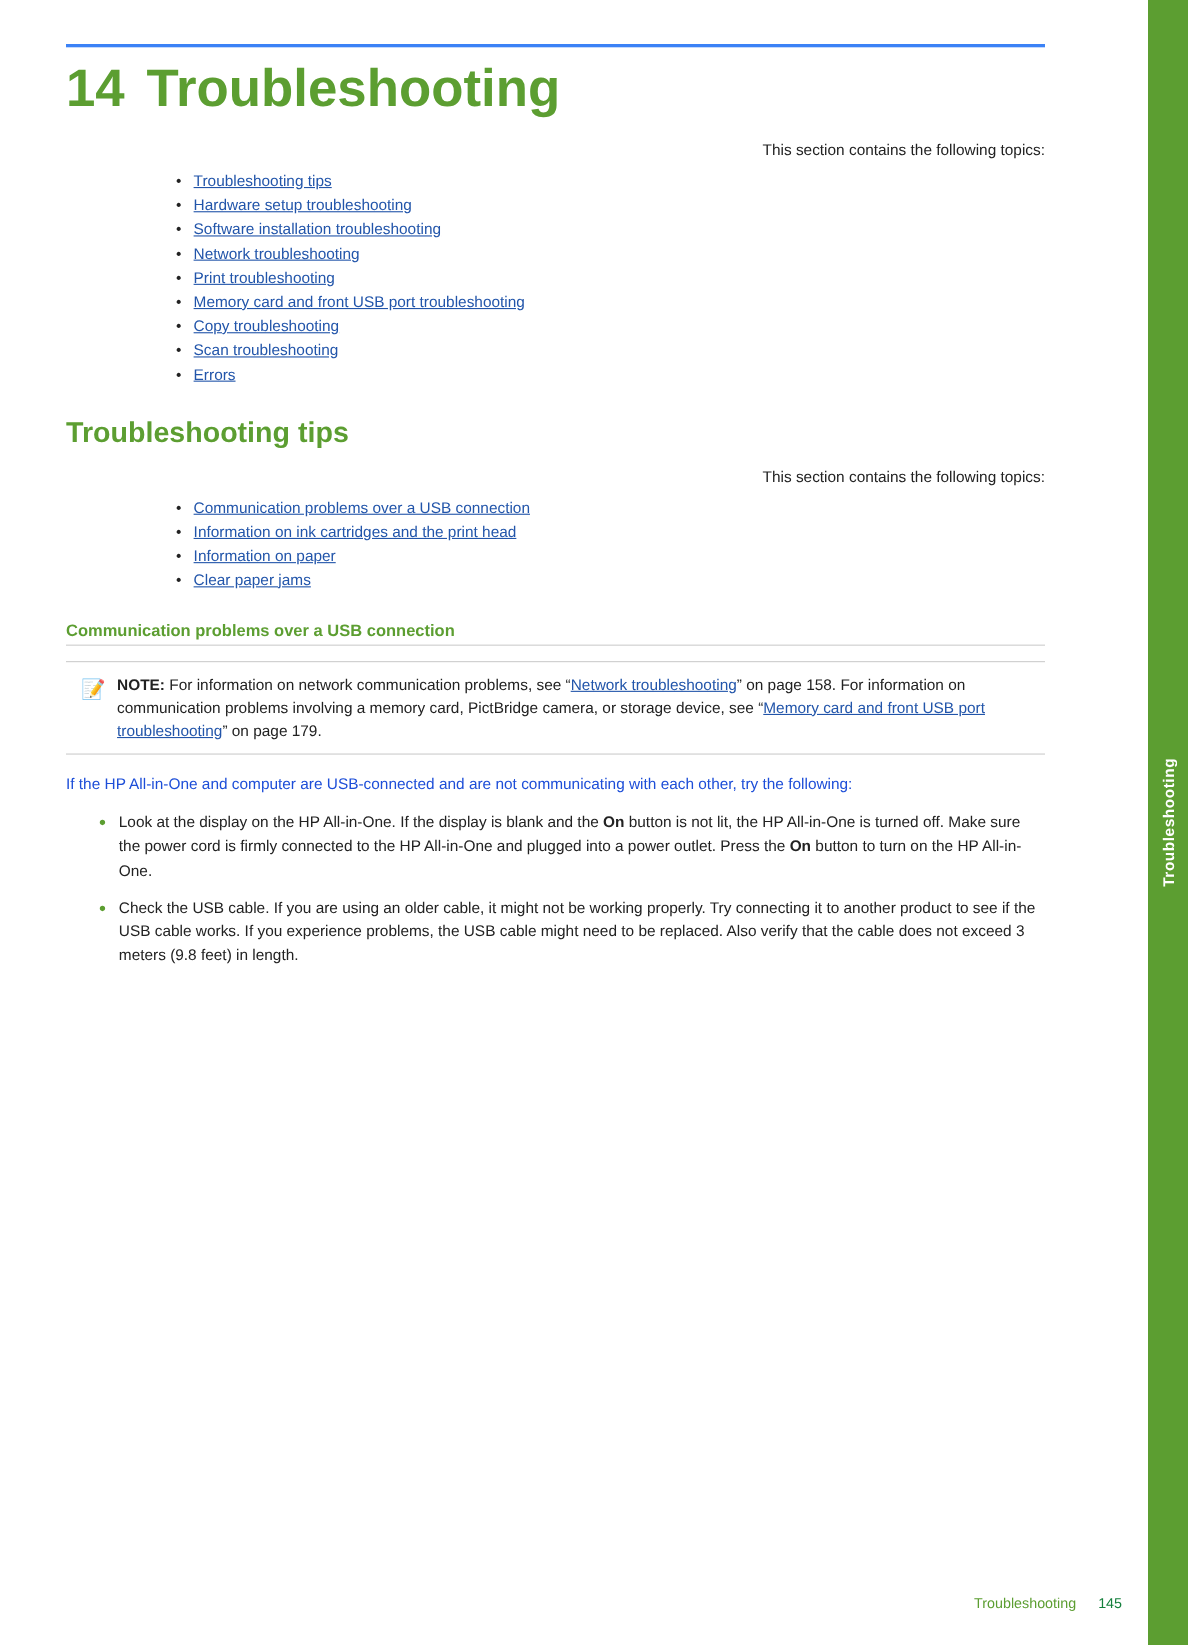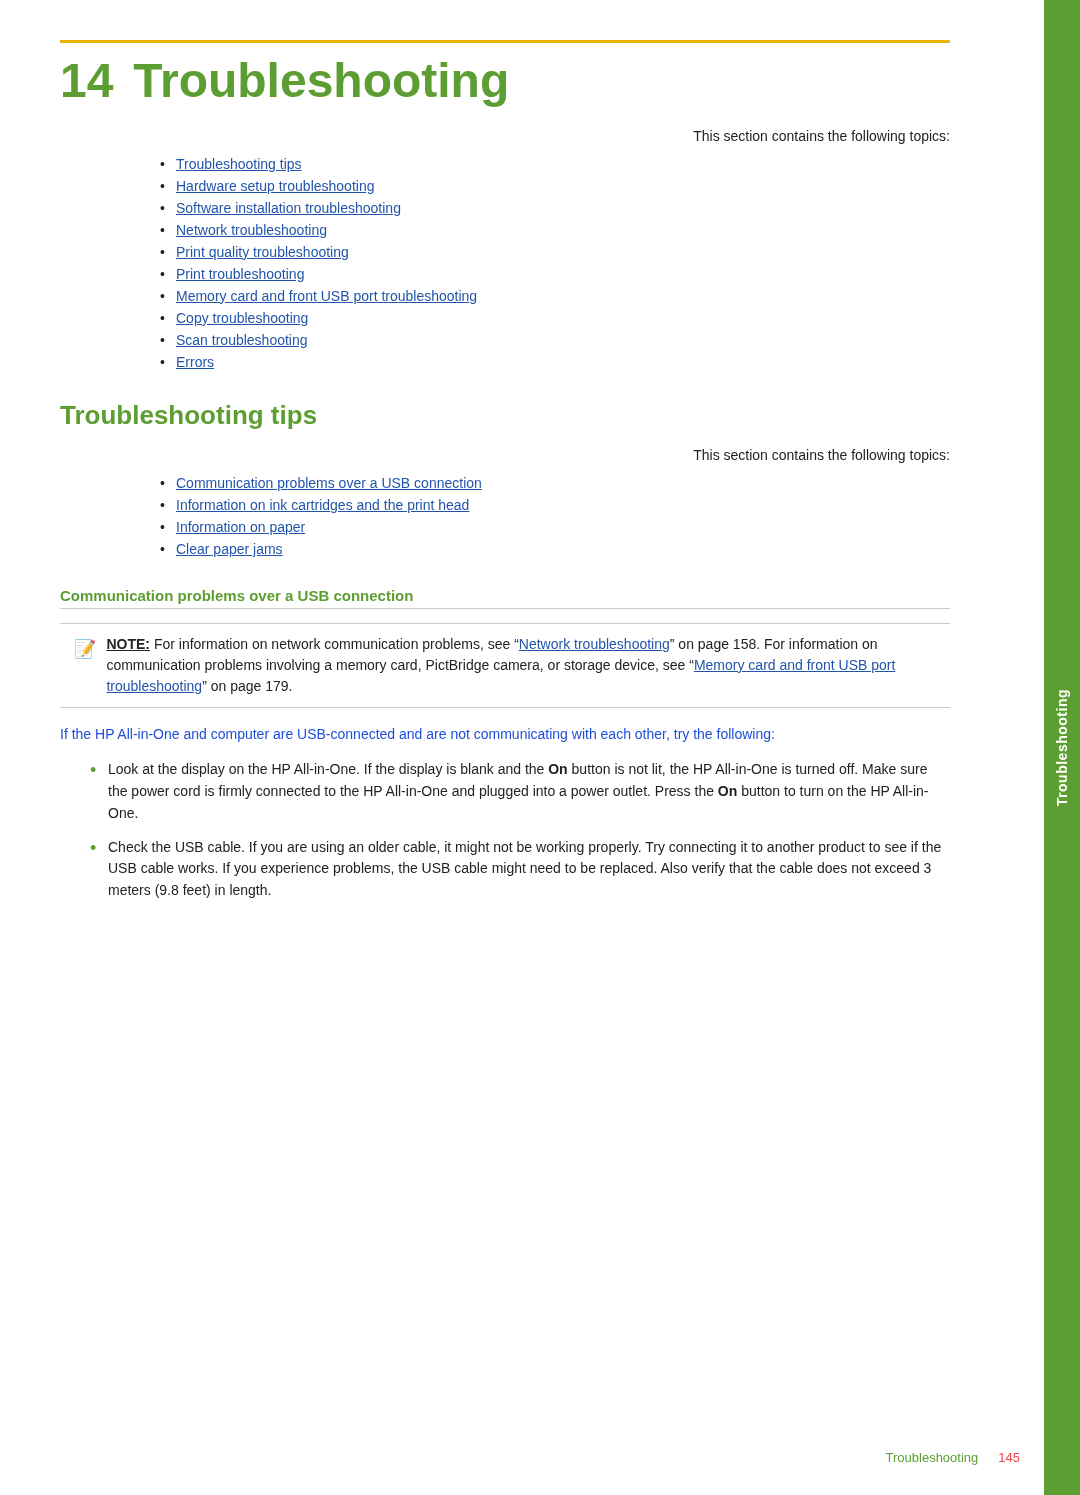--- a/index.html
+++ b/index.html
@@ -51,21 +51,21 @@
     }
 
     .chapter-title {
       font-size: 48px;
       font-weight: bold;
       color: #5c9e31;
       display: inline;
     }
 
     .chapter-heading {
-      border-top: 3px solid #eab308;
+      border-top: 3px solid #3b82f6;
       padding-top: 12px;
       margin-bottom: 20px;
       line-height: 1.1;
     }
 
     .intro-text {
       margin-bottom: 12px;
       margin-left: 80px;
       font-size: 14px;
       color: #222;
@@ -135,21 +135,20 @@
       flex-shrink: 0;
       margin-top: 2px;
     }
 
     .note-content {
       flex: 1;
     }
 
     .note-label {
       font-weight: bold;
-      text-decoration: underline;
     }
 
     .note-content a {
       color: #2255aa;
       text-decoration: underline;
     }
 
     
     .body-para {
       font-size: 14px;
@@ -196,42 +195,41 @@
       color: #5c9e31;
       display: flex;
       gap: 20px;
     }
 
     .footer-section-name {
       color: #5c9e31;
     }
 
     .footer-page-num {
-      color: #ef4444;
+      color: #15803d;
       text-align: center;
     }
   </style>
 </head>
 <body>
 
 <div class="page-content">
 
   <div class="chapter-heading">
     <span class="chapter-number">14</span>
     <span class="chapter-title">Troubleshooting</span>
   </div>
 
   <p class="intro-text">This section contains the following topics:</p>
 
   <ul class="toc-list">
     <li><a href="#troubleshooting-tips">Troubleshooting tips</a></li>
     <li><a href="#hardware-setup">Hardware setup troubleshooting</a></li>
     <li><a href="#software-install">Software installation troubleshooting</a></li>
     <li><a href="#network">Network troubleshooting</a></li>
-    <li><a href="#print-quality">Print quality troubleshooting</a></li>
     <li><a href="#print">Print troubleshooting</a></li>
     <li><a href="#memory-card">Memory card and front USB port troubleshooting</a></li>
     <li><a href="#copy">Copy troubleshooting</a></li>
     <li><a href="#scan">Scan troubleshooting</a></li>
     <li><a href="#errors">Errors</a></li>
   </ul>
 
   <h2 class="section-heading" id="troubleshooting-tips">Troubleshooting tips</h2>
 
   <p class="intro-text">This section contains the following topics:</p>

